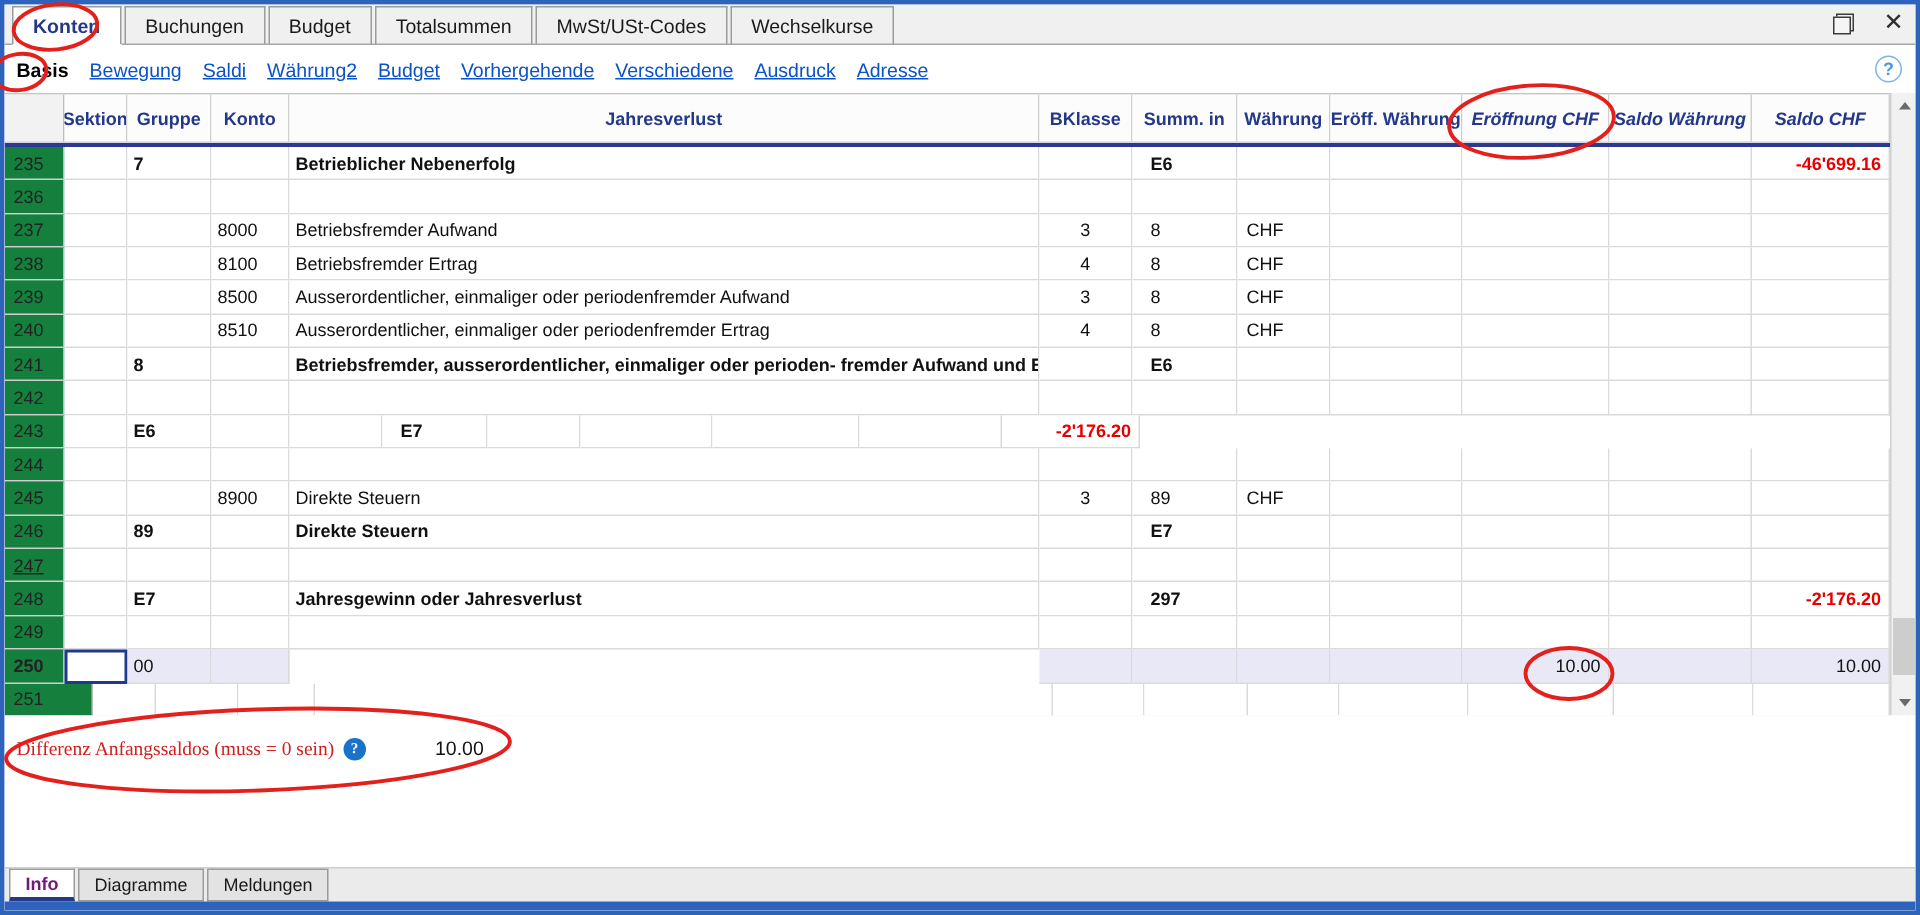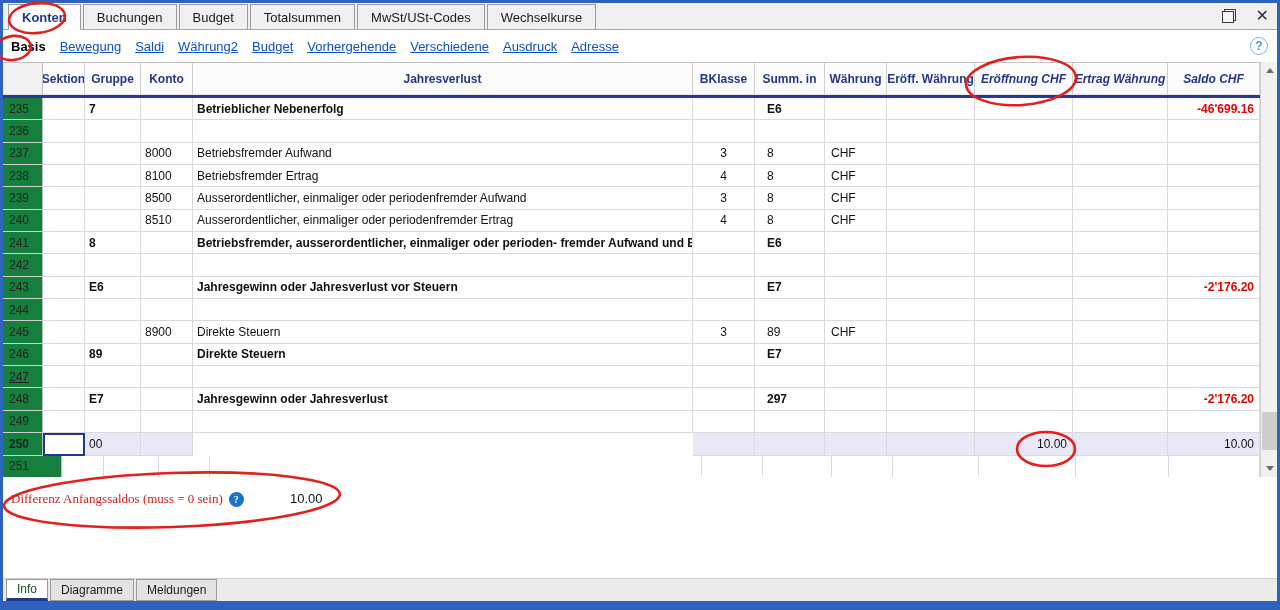--- a/index.html
+++ b/index.html
@@ -68,21 +68,21 @@
   .info-label { color:#d02020; }
   .help-dot { width:15px; height:15px; margin-left:6px; border-radius:50%; background:#1a73c8; color:#fff;
               font-size:10px; font-weight:bold; display:flex; align-items:center; justify-content:center; }
   .info-value { position:absolute; left:287px; top:14px; font-size:13px; color:#111; }
 
   
   .bottombar { position:absolute; left:0; top:575px; width:1274px; height:23px; background:#ebebeb;
                border-top:1px solid #cfcfcf; display:flex; align-items:flex-end; padding-left:3px; }
   .btab { height:22px; margin-right:2px; padding:0 10px; display:flex; align-items:center;
           border:1px solid #9b9b9b; background:#e3e3e3; font-size:12px; color:#1a1a1a; white-space:nowrap; }
-  .btab.active { background:#fff; color:#14532d; font-weight:normal; border-bottom:3px solid #24388a; }
+  .btab.active { background:#fff; color:#701a75; font-weight:bold; border-bottom:3px solid #24388a; }
   .bluestrip { position:absolute; left:0; top:598px; width:1274px; height:6px; background:#2d63bd; }
 
   
   .overlay { position:absolute; left:0; top:0; width:1280px; height:610px; pointer-events:none; z-index:50; }
 </style>
 </head>
 <body>
 
 <div class="window">
 
@@ -121,21 +121,21 @@
         <div class="hdr-cell corner" style="width: 40px;"></div>
         <div class="hdr-cell" style="width: 42px;">Sektion</div>
         <div class="hdr-cell" style="width: 56px;">Gruppe</div>
         <div class="hdr-cell" style="width: 52px;">Konto</div>
         <div class="hdr-cell" style="width: 500px;">Jahresverlust</div>
         <div class="hdr-cell" style="width: 62px;">BKlasse</div>
         <div class="hdr-cell" style="width: 70px;">Summ. in</div>
         <div class="hdr-cell" style="width: 62px;">Währung</div>
         <div class="hdr-cell" style="width: 88px;">Eröff. Währung</div>
         <div class="hdr-cell italic" style="width: 98px;">Eröffnung CHF</div>
-        <div class="hdr-cell italic" style="width: 95px;">Ertrag Währung</div>
+        <div class="hdr-cell italic" style="width: 95px;">Saldo Währung</div>
         <div class="hdr-cell italic" style="width: 92px;">Saldo CHF</div>
       </div>
     <div class="hdr-line"></div>
     <div id="rows-host">
         <div class="row bold">
           <div class="cell num" style="width: 40px;">235</div>
           <div class="cell" style="width: 42px;"></div>
           <div class="cell" style="width: 56px;">7</div>
           <div class="cell" style="width: 52px;"></div>
           <div class="cell" style="width: 500px;">Betrieblicher Nebenerfolg</div>
@@ -243,21 +243,20 @@
           <div class="cell a-right" style="width: 88px;"></div>
           <div class="cell a-right" style="width: 98px;"></div>
           <div class="cell a-right" style="width: 95px;"></div>
           <div class="cell a-right" style="width: 92px;"></div>
         </div>
         <div class="row bold">
           <div class="cell num" style="width: 40px;">243</div>
           <div class="cell" style="width: 42px;"></div>
           <div class="cell" style="width: 56px;">E6</div>
           <div class="cell" style="width: 52px;"></div>
-          <div class="cell" style="width: 500px;">Jahresgewinn oder Jahresverlust vor Steuern</div>
           <div class="cell a-center" style="width: 62px;"></div>
           <div class="cell" style="width: 70px; padding-left: 12px;">E7</div>
           <div class="cell" style="width: 62px; padding-left: 6px;"></div>
           <div class="cell a-right" style="width: 88px;"></div>
           <div class="cell a-right" style="width: 98px;"></div>
           <div class="cell a-right" style="width: 95px;"></div>
           <div class="cell a-right redval" style="width: 92px;">-2'176.20</div>
         </div>
         <div class="row">
           <div class="cell num" style="width: 40px;">244</div>

